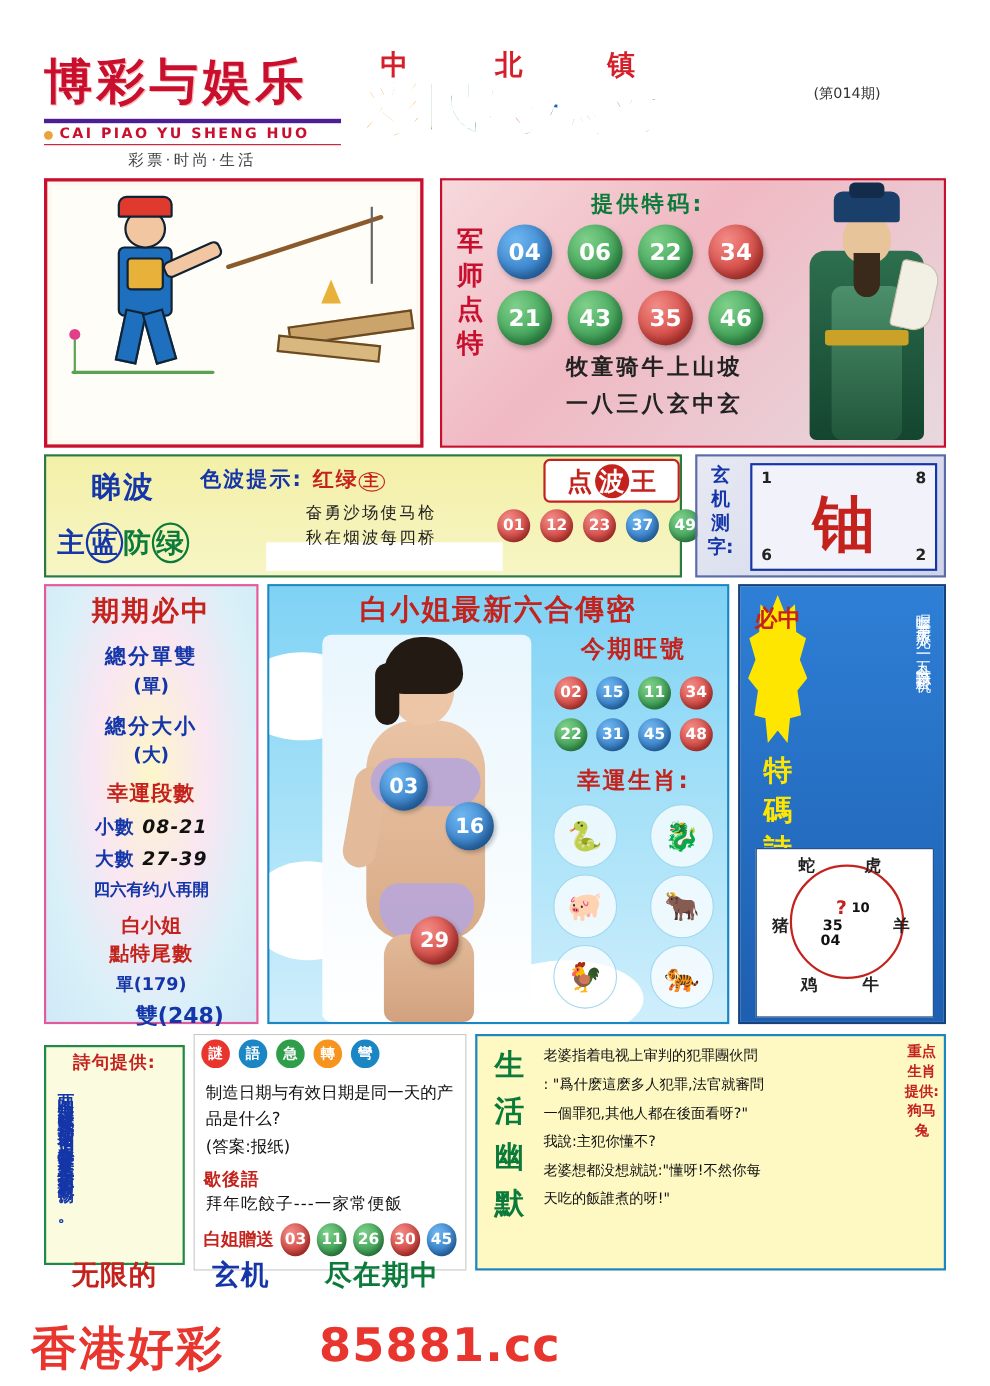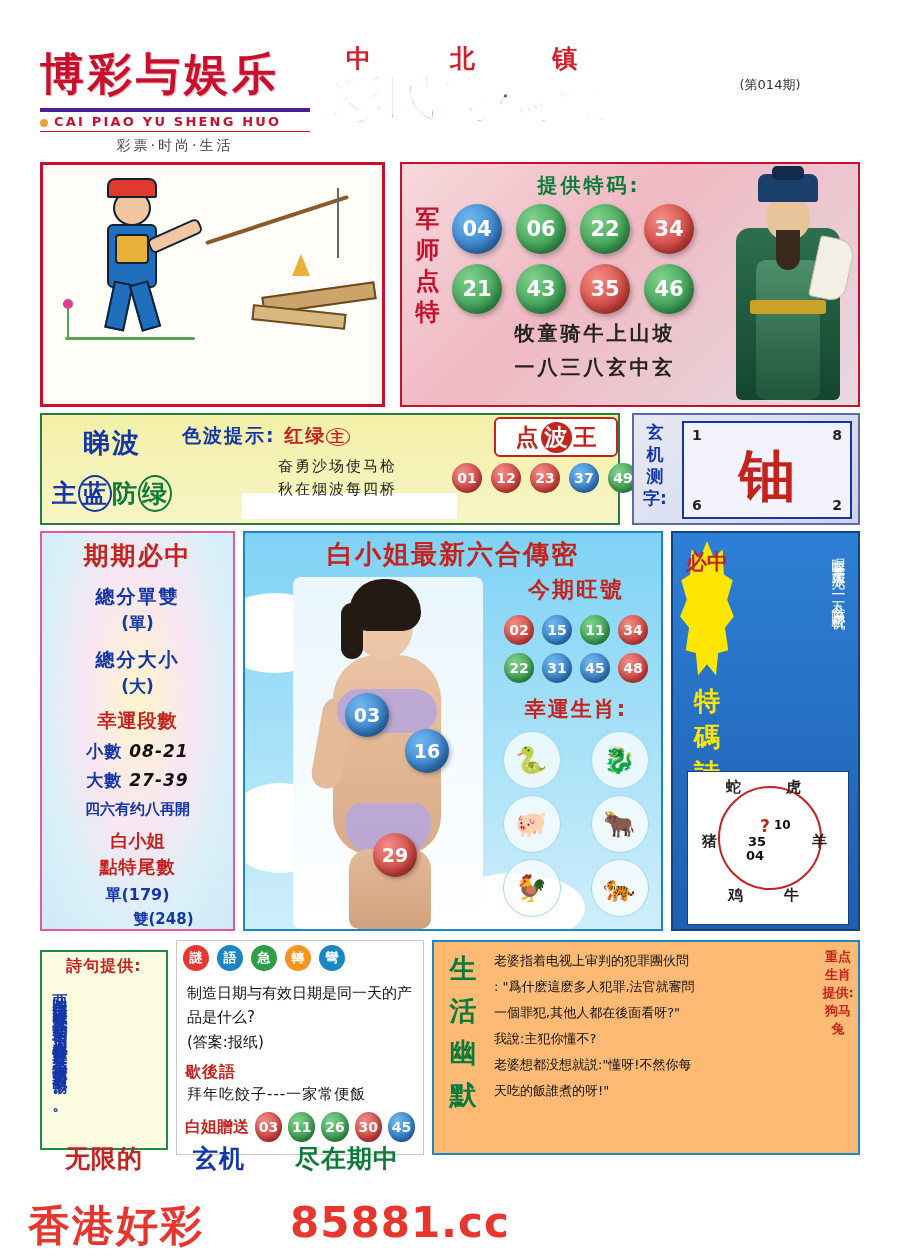--- a/index.html
+++ b/index.html
@@ -172,21 +172,21 @@
   .qq-title{margin-top:6px;font-size:25px;font-weight:bold;color:#c4231d;letter-spacing:2px;}
   .qq-l{margin-top:12px;font-size:19px;color:#1436a8;letter-spacing:2px;font-weight:bold;}
   .qq-p{margin-top:2px;font-size:17px;color:#1436a8;font-weight:bold;}
   .qq-lucky{margin-top:10px;font-size:19px;font-weight:bold;color:#c4231d;letter-spacing:1px;}
   .qq-row{margin-top:6px;font-size:17px;color:#1436a8;font-weight:bold;letter-spacing:1px;}
   .qq-row i{font-style:italic;color:#111;}
   .qq-note{margin-top:8px;font-size:15px;color:#1436a8;font-weight:bold;}
   .qq-bai{margin-top:10px;font-size:18px;color:#c4231d;font-weight:bold;}
   .qq-tail{margin-top:2px;font-size:18px;color:#c4231d;font-weight:bold;letter-spacing:1px;}
   .qq-d1{margin-top:6px;font-size:16px;color:#1436a8;font-weight:bold;}
-  .qq-d2{margin-top:4px;font-size:15px;color:#1436a8;font-weight:bold;padding-left:52px;}
+  .qq-d2{margin-top:4px;font-size:20px;color:#1436a8;font-weight:bold;padding-left:52px;}
 
   .lady{
     position:absolute;left:203px;top:0;width:420px;height:400px;
     background:linear-gradient(180deg,#7fd2f5 0%,#a9e2f8 55%,#cfeefc 100%);
     border:2px solid #1a86c4;box-sizing:border-box;overflow:hidden;
   }
   .ld-title{
     position:absolute;left:0;right:0;top:4px;text-align:center;
     font-size:26px;font-weight:bold;color:#c4231d;letter-spacing:2px;
   }
@@ -283,21 +283,21 @@
   .rd-t3{background:#2e9e4a;}
   .rd-t4{background:#f7941d;}
   .rd-q{padding:6px 10px 0;font-size:15px;color:#111;line-height:24px;}
   .rd-a{padding:4px 10px;font-size:15px;color:#111;}
   .rd-sub{margin-top:6px;padding:0 8px;font-size:16px;font-weight:bold;color:#c4231d;letter-spacing:1px;}
   .rd-line{padding:2px 10px;font-size:15px;color:#111;letter-spacing:1px;}
   .rd-bai{display:flex;align-items:center;gap:6px;padding:6px 8px;}
   .rd-bai .lab{font-size:16px;font-weight:bold;color:#c4231d;white-space:nowrap;}
   .joke{
     position:absolute;left:392px;top:0;width:428px;height:215px;
-    background:#fdba74;border:2px solid #1a86c4;box-sizing:border-box;
+    background:#fef9c3;border:2px solid #1a86c4;box-sizing:border-box;
   }
   .jk-vtitle{
     position:absolute;left:6px;top:6px;width:46px;text-align:center;
     font-size:27px;font-weight:bold;color:#0b7a3b;line-height:42px;
   }
   .jk-text{
     position:absolute;left:60px;top:6px;right:42px;
     font-size:13px;color:#111;line-height:26px;
   }
   .jk-right{

